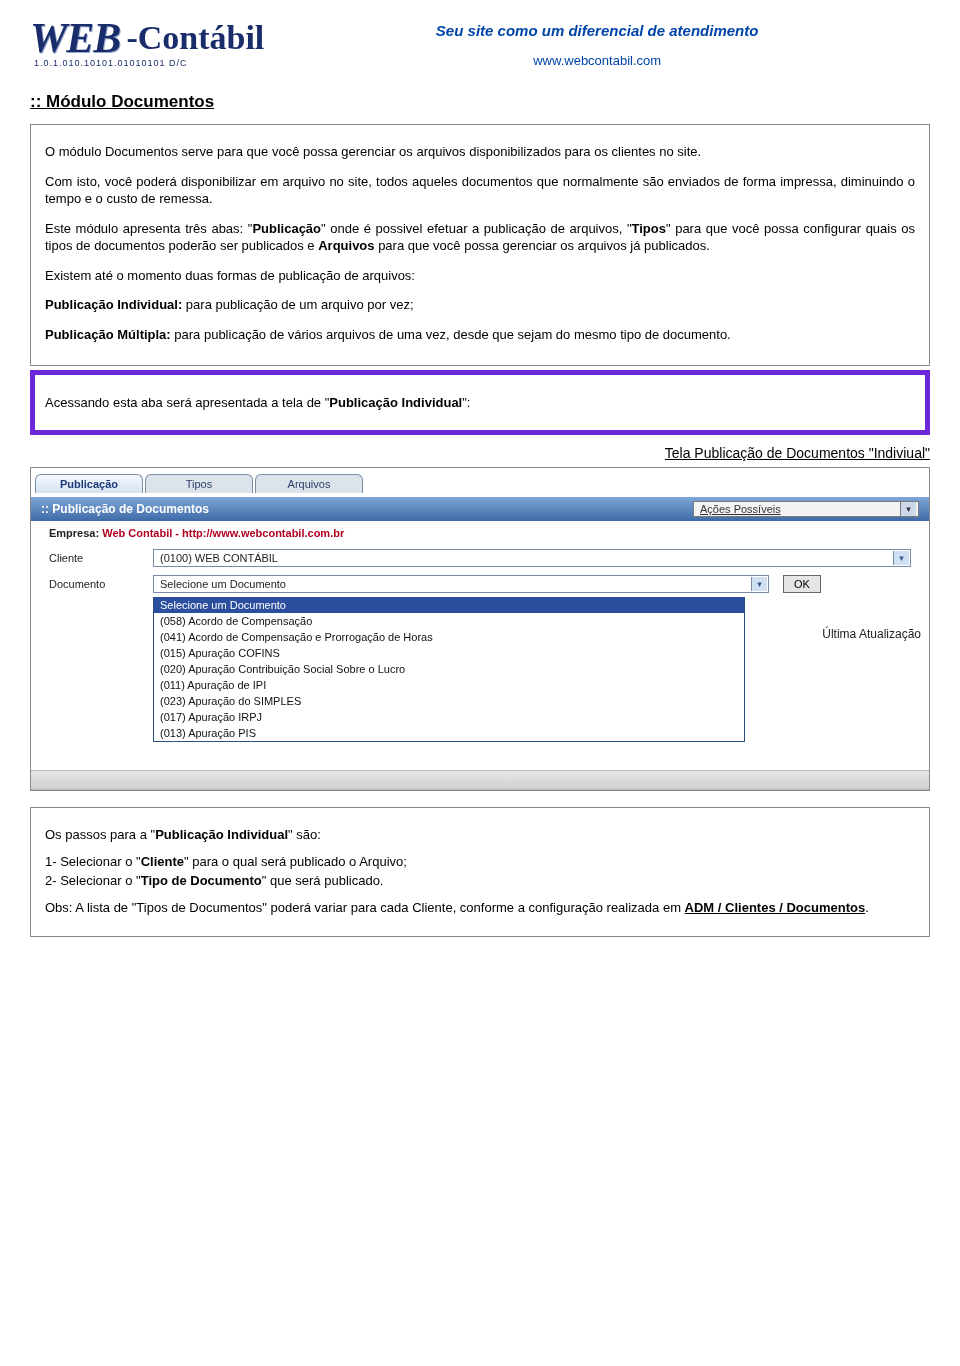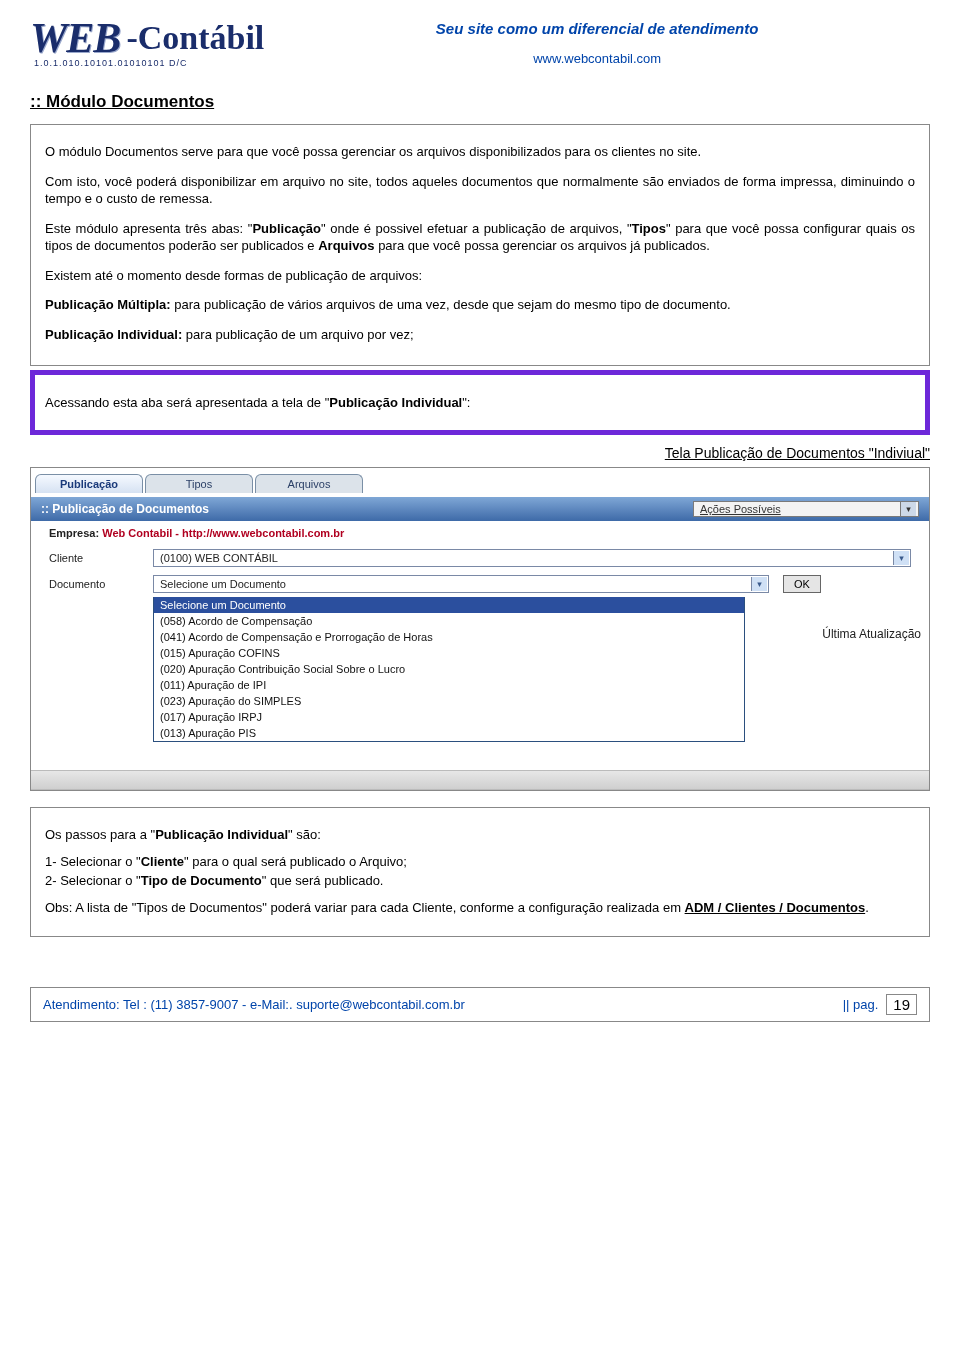--- a/index.html
+++ b/index.html
@@ -12,21 +12,21 @@
     width: 960px;
   }
   .page {
     padding: 14px 30px 20px 30px;
     box-sizing: border-box;
     position: relative;
     min-height: 1366px;
   }
   .header-row {
     display: flex;
-    align-items: flex-start;
+    align-items: flex-end;
   }
   .logo-block {
     display: flex;
     align-items: center;
     gap: 6px;
   }
   .logo-web {
     font-family: "Times New Roman", serif;
     font-style: italic;
     font-weight: 900;
@@ -274,23 +274,23 @@
   </div>
 
   <div class="section-title">:: Módulo Documentos</div>
 
   <div class="content-box">
     <p>O módulo Documentos serve para que você possa gerenciar os arquivos disponibilizados para os clientes no site.</p>
     <p>Com isto, você poderá disponibilizar em arquivo no site, todos aqueles documentos que normalmente são enviados de forma impressa, diminuindo o tempo e o custo de remessa.</p>
     <p>
       <span>Este módulo apresenta três abas: "</span><b>Publicação</b><span>" onde é  possivel efetuar a publicação de arquivos, "</span><b>Tipos</b><span>" para que você possa configurar quais os tipos de documentos poderão ser publicados e </span><b>Arquivos</b><span> para que você possa gerenciar os arquivos já publicados.</span>
     </p>
-    <p>Existem até o momento desde formas de publicação de arquivos:</p>
+    <p>Existem até o momento duas formas de publicação de arquivos:</p>
+    <p><b>Publicação Individual:</b><span> para publicação de um arquivo por vez;</span></p>
     <p><b>Publicação Múltipla:</b><span> para publicação de vários arquivos de uma vez, desde que sejam do mesmo tipo de documento.</span></p>
-    <p><b>Publicação Individual:</b><span> para publicação de um arquivo por vez;</span></p>
   </div>
 
 
   <div class="plain-box">
     <span>Acessando esta aba será apresentada a tela de "</span><b>Publicação Individual</b><span>":</span>
   </div>
 
   <div style="margin-top:10px;">
     <div class="screen-caption">Tela Publicação de Documentos "Indiviual"</div>
 
@@ -359,21 +359,14 @@
       <span>1- Selecionar o "</span><b>Cliente</b><span>" para o qual será publicado o Arquivo;</span>
     </div>
     <div>
       <span>2- Selecionar o "</span><b>Tipo de Documento</b><span>" que será publicado.</span>
     </div>
     <p>
       <span>Obs: A lista de "Tipos de Documentos" poderá variar para cada Cliente, conforme a configuração realizada em </span><b style="text-decoration:underline;">ADM / Clientes / Documentos</b><span>.</span>
     </p>
   </div>
 
-  <div class="footer">
-    <span>Atendimento:  Tel : (11) 3857-9007 - e-Mail:. suporte@webcontabil.com.br</span>
-    <span style="display:flex;align-items:center;gap:8px;">
-      <span>||  pag.</span>
-      <span class="pagenum-box">19</span>
-    </span>
-  </div>
 
 </div>
 
 </body></html>

